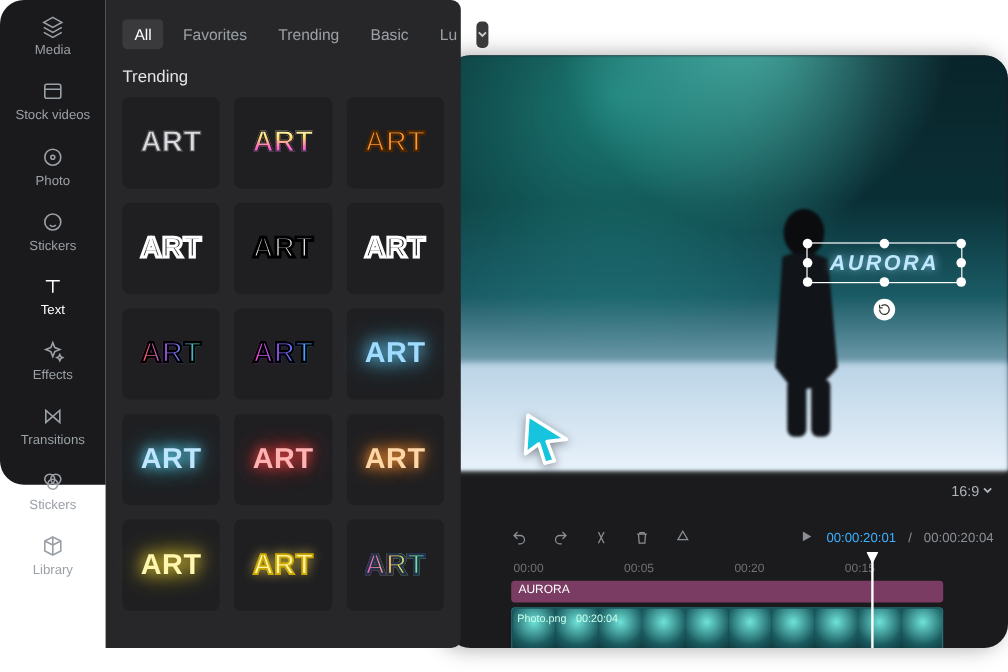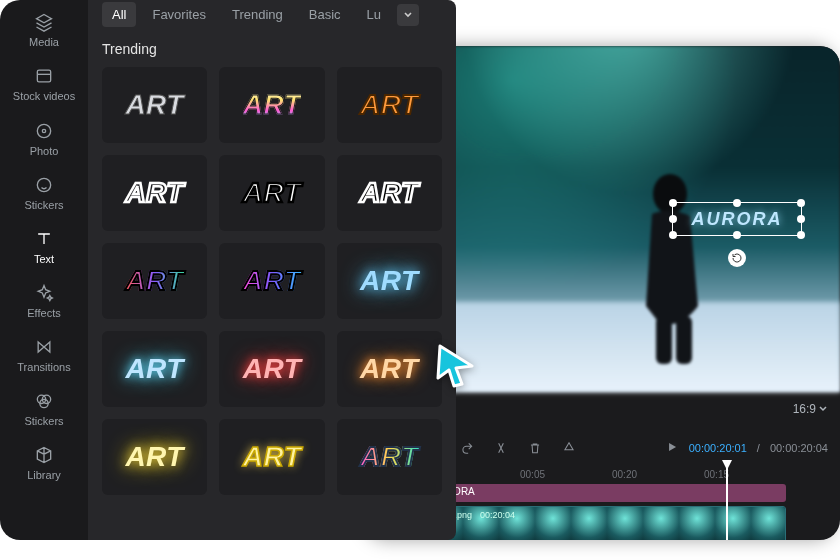--- a/index.html
+++ b/index.html
@@ -1,34 +1,34 @@
 <!DOCTYPE html>
 <html><head>
 <meta charset="utf-8">
 <style>
 * { box-sizing: border-box; margin: 0; padding: 0; font-family: -apple-system, BlinkMacSystemFont, "Segoe UI", sans-serif; }
 html, body { width: 840px; height: 560px; overflow: hidden; background: #fff; }
 .stage { position: relative; width: 840px; height: 560px; }
 
 
-.rail { position: absolute; left: 0; top: 0; width: 88px; height: 540px; background: #1a1a1c; border-top-left-radius: 20px; border-bottom-left-radius: 20px; display: flex; flex-direction: column; align-items: center; padding-top: 2px; }
+.rail { position: absolute; left: 0; top: 0; width: 88px; height: 404px; background: #1a1a1c; border-top-left-radius: 20px; border-bottom-left-radius: 20px; display: flex; flex-direction: column; align-items: center; padding-top: 2px; }
 .rail-item { width: 80px; display: flex; flex-direction: column; align-items: center; justify-content: center; padding: 10px 0 8px; color: #9aa0a6; font-size: 11px; gap: 4px; cursor: pointer; }
 .rail-item.active { color: #fff; }
 .rail-item svg { width: 20px; height: 20px; fill: none; stroke: currentColor; stroke-width: 1.6; }
 
 
-.panel { position: absolute; left: 88px; top: 0; width: 368px; height: 540px; background: #27272a; border-top-right-radius: 8px; border-bottom-right-radius: 8px; padding: 2px 14px; }
+.panel { position: absolute; left: 88px; top: 0; width: 296px; height: 540px; background: #27272a; border-top-right-radius: 8px; border-bottom-right-radius: 8px; padding: 16px 14px; }
 .tabs { display: flex; align-items: center; gap: 6px; margin-bottom: 14px; }
 .tab { padding: 5px 10px; border-radius: 4px; font-size: 13px; color: #9aa0a6; cursor: pointer; }
 .tab.active { background: #3a3a3d; color: #fff; }
 .tab.more { width: 22px; height: 22px; background: #3a3a3d; color: #ccc; display: flex; align-items: center; justify-content: center; border-radius: 4px; padding: 0; }
 .section-title { color: #e4e4e4; font-size: 14px; margin: 6px 0 10px; }
 .grid { display: grid; grid-template-columns: repeat(3, 1fr); gap: 12px; }
 .swatch { height: 76px; background: #1f1f22; border-radius: 6px; display: flex; align-items: center; justify-content: center; cursor: pointer; }
-.swatch span { font-weight: 900; font-size: 28px; font-style: italic; letter-spacing: 0.5px; }
+.swatch span { font-weight: 900; font-size: 24px; letter-spacing: 0.5px; }
 
 
 .card { position: absolute; left: 372px; top: 46px; width: 468px; height: 494px; background: #1b1b1d; border-radius: 20px; overflow: hidden; box-shadow: -6px 0 18px rgba(0,0,0,.35); }
 .preview { position: relative; width: 100%; height: 346px; background:
   radial-gradient(ellipse 240px 260px at 55% -10%, rgba(130,255,240,.55), transparent 70%),
   radial-gradient(ellipse 320px 300px at 30% 10%, rgba(60,220,200,.45), transparent 70%),
   linear-gradient(to top, #cfe0ef 0%, #9bb9cb 18%, #1f5a63 42%, #0c2e34 65%, #0a2329 100%);
   filter: blur(1.5px) saturate(110%);
 }
 .person { position: absolute; left: 240px; top: 110px; width: 110px; height: 210px; }

